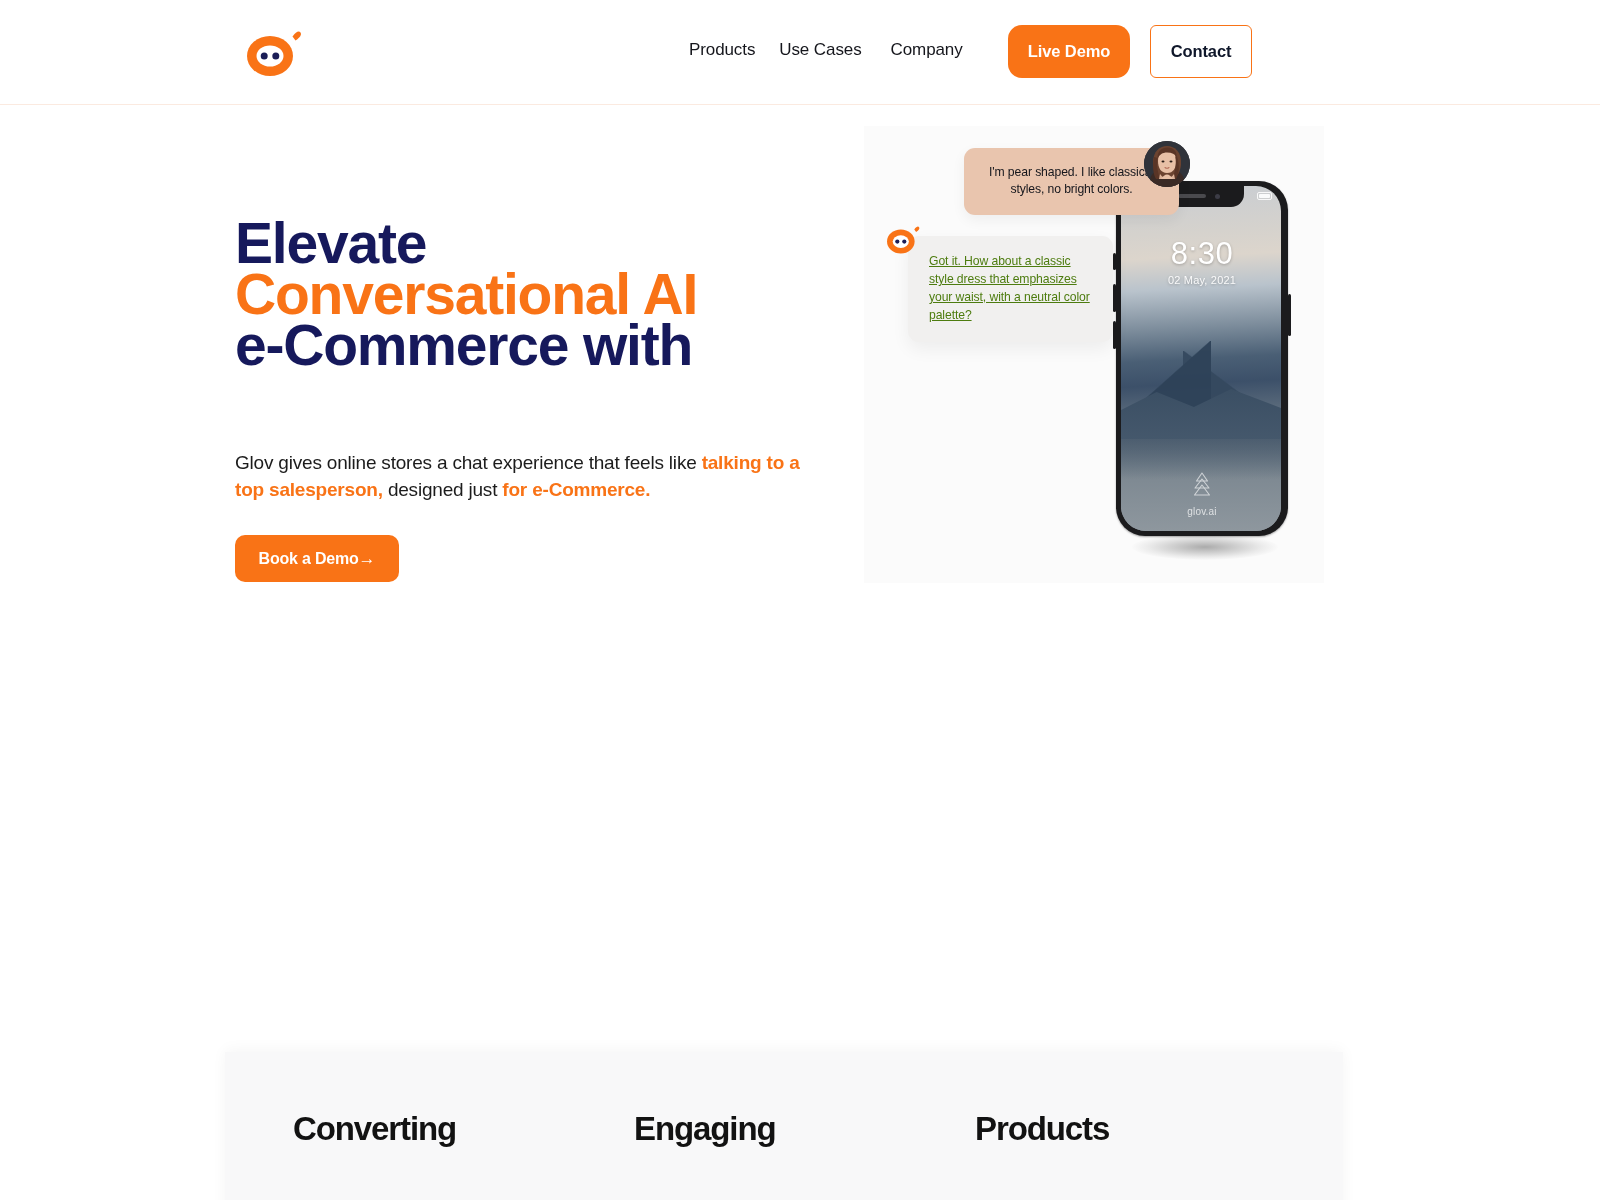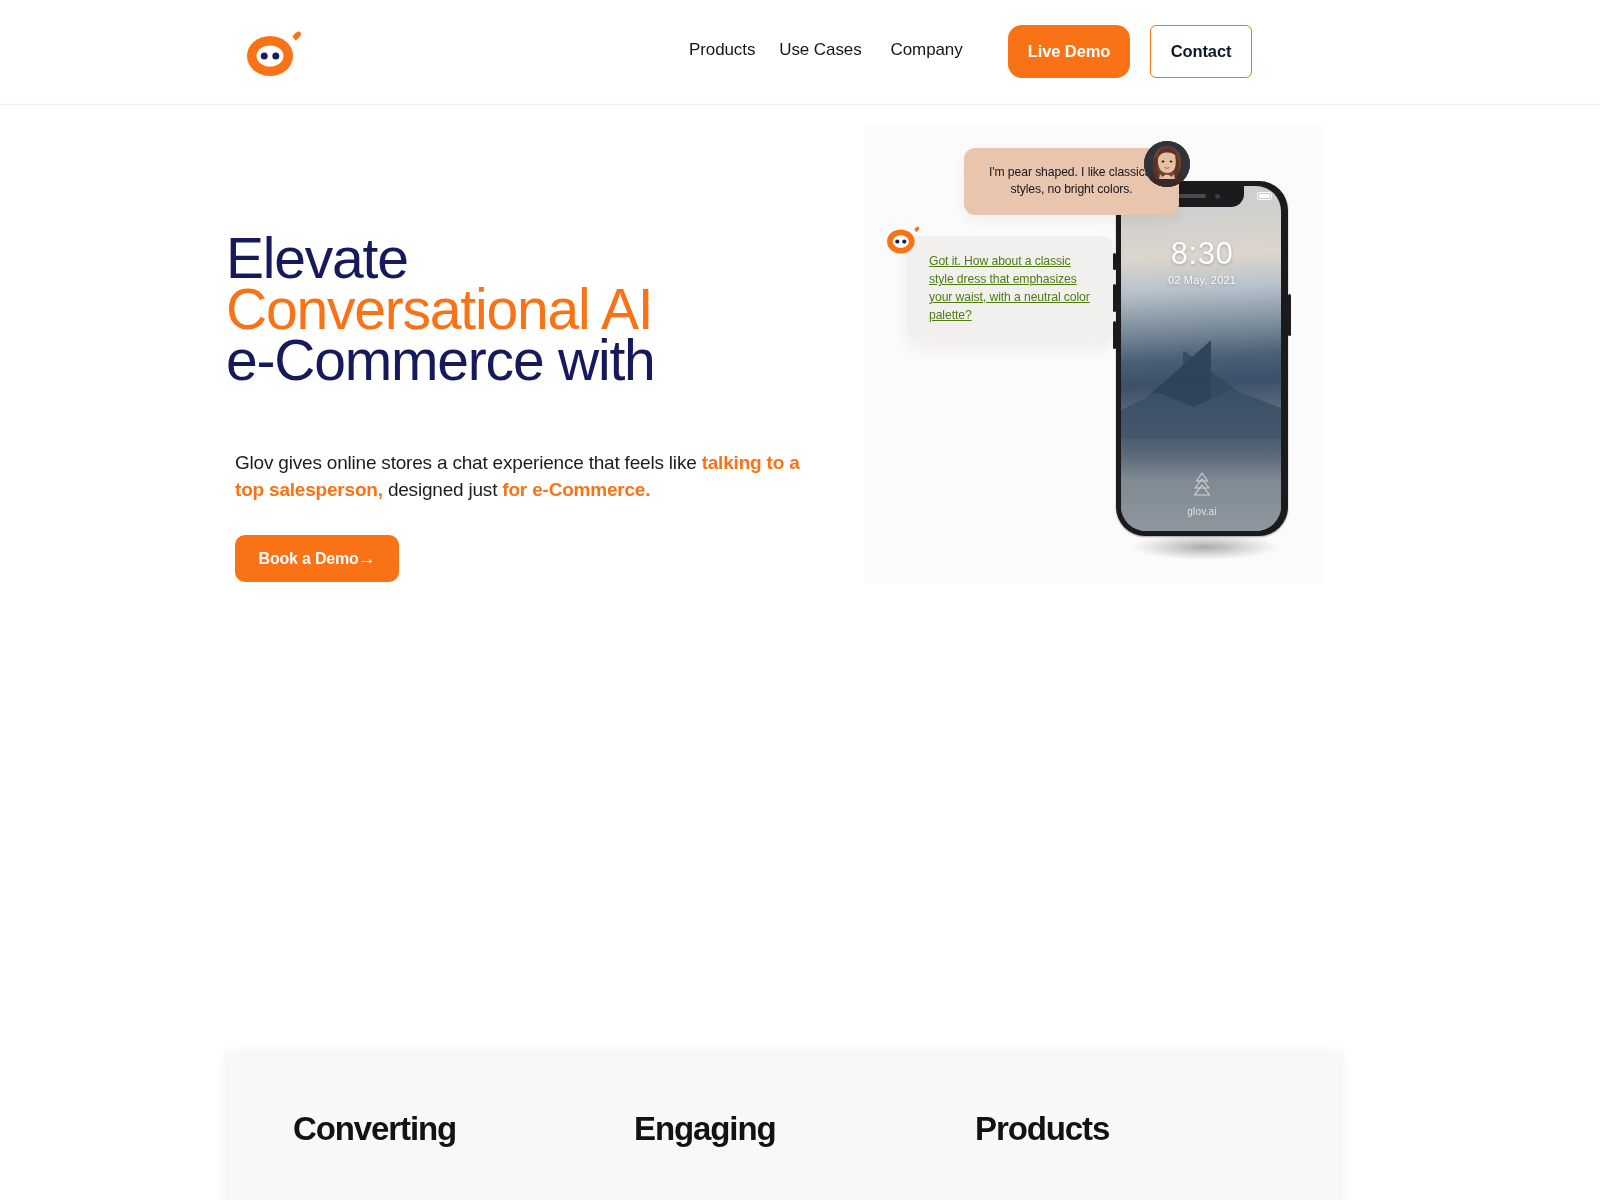--- a/index.html
+++ b/index.html
@@ -80,29 +80,28 @@
     font-size: 16.5px;
     font-weight: bold;
     font-family: "Liberation Sans", sans-serif;
     letter-spacing: -0.1px;
     cursor: pointer;
   }
 
   
   .hero-title {
     position: absolute;
-    left: 226px;
+    left: 235px;
     top: 218px;
     width: 620px;
     font-size: 57px;
-    font-weight: normal;
+    font-weight: bold;
     line-height: 51px;
     letter-spacing: -1.2px;
     color: #16195c;
-    margin-top: 15px;
   }
   .hero-title .l { display: block; }
   .hero-title .accent { color: #f97316; }
 
   .hero-sub {
     position: absolute;
     left: 235px;
     top: 450px;
     width: 575px;
     font-size: 19px;

